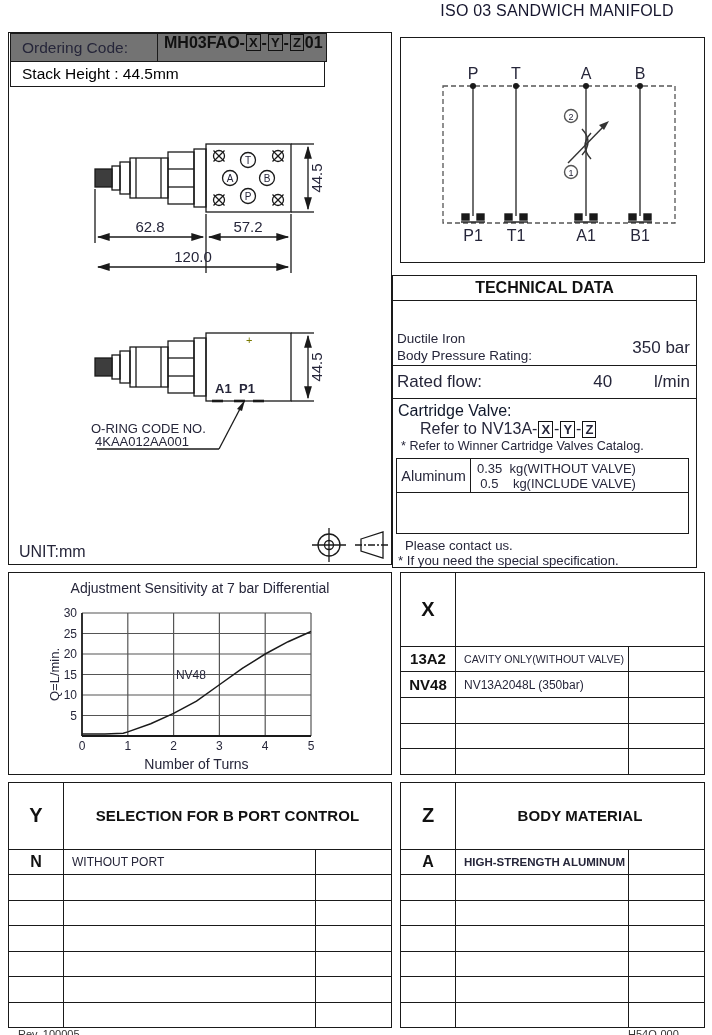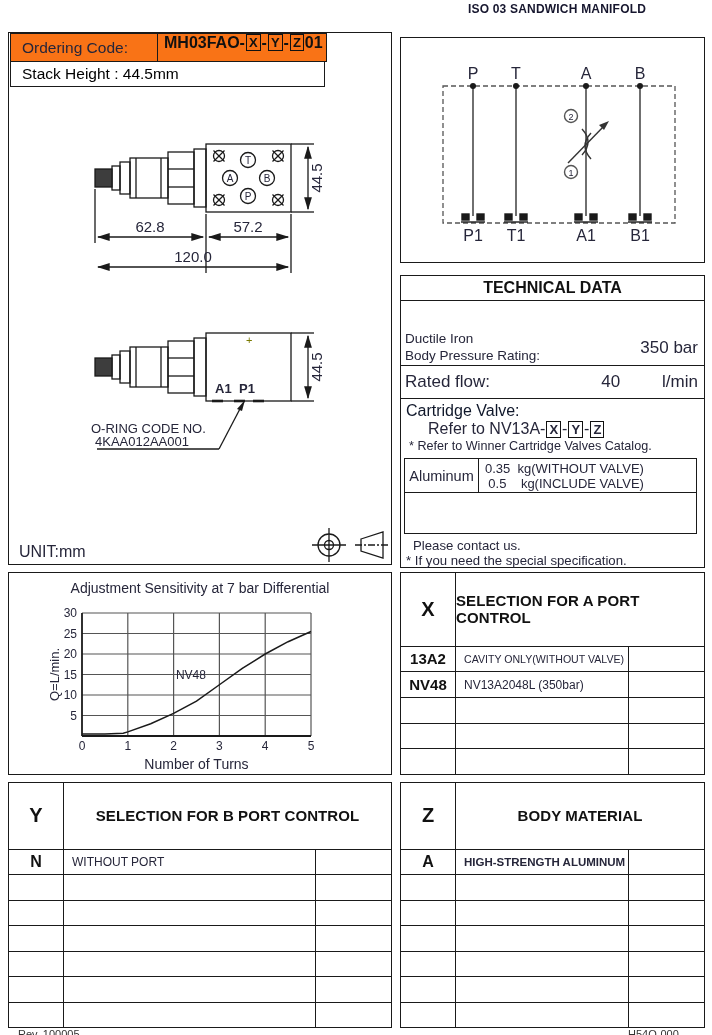--- a/index.html
+++ b/index.html
@@ -4,24 +4,24 @@
 <style>
   html,body{margin:0;padding:0;background:#fff;}
   .page{position:relative;width:712px;height:1035px;background:#fff;overflow:hidden;
         font-family:"Liberation Sans",sans-serif;color:#222;}
   .box{position:absolute;border:1.6px solid #1a1a1a;background:#fff;box-sizing:border-box;}
   .abs{position:absolute;box-sizing:border-box;}
   .pre{white-space:pre;}
 
   
   .doc-title{position:absolute;left:404px;top:2px;width:306px;text-align:center;
-             font-size:12px;font-weight:700;color:#16162e;letter-spacing:.2px;}
+             font-size:16px;font-weight:400;color:#16162e;letter-spacing:.2px;}
 
   
-  .ord-row1{left:10px;top:33px;width:317px;height:29px;border:1.6px solid #1a1a1a;display:flex;background:#f97316;}
+  .ord-row1{left:10px;top:33px;width:317px;height:29px;border:1.6px solid #1a1a1a;display:flex;background:#737373;}
   .ord-row2{left:10px;top:61.5px;width:315px;height:25px;border:1.6px solid #1a1a1a;border-top:none;display:flex;align-items:center;background:#fff;}
   .ord-label{width:147px;border-right:1.6px solid #1a1a1a;display:flex;align-items:center;padding-left:11px;font-size:15.5px;color:#26263a;box-sizing:border-box;}
   .ord-code{flex:1;display:flex;align-items:flex-start;padding-left:6px;font-size:16px;font-weight:700;color:#111;}
   .ord-row2 .stack{padding-left:11px;font-size:15.5px;color:#000000;}
   .codebox{display:inline-block;border:1.7px solid #111;padding:0 2px;margin:0 1px;font-size:13px;font-weight:700;line-height:15px;}
 
   
   .td-title{position:absolute;left:0;top:0;width:100%;height:24px;border-bottom:1.6px solid #1a1a1a;
             text-align:center;font-size:16px;font-weight:700;color:#111;line-height:24px;}
   .td-row{position:absolute;left:0;width:100%;display:flex;align-items:center;box-sizing:border-box;padding:0 6px 0 4px;}
@@ -243,21 +243,21 @@
         <text x="185" y="41" font-size="16" text-anchor="middle">A</text>
         <text x="239" y="41" font-size="16" text-anchor="middle">B</text>
         <text x="72" y="203" font-size="16" text-anchor="middle">P1</text>
         <text x="115" y="203" font-size="16" text-anchor="middle">T1</text>
         <text x="185" y="203" font-size="16" text-anchor="middle">A1</text>
         <text x="239" y="203" font-size="16" text-anchor="middle">B1</text>
       </g>
     </svg>
   </div>
 
-  <div class="box" style="left:400px;top:275px;width:305px;height:293px;">
+  <div class="box" style="left:392px;top:275px;width:305px;height:293px;">
     <div class="td-title">TECHNICAL DATA</div>
     <div class="td-row" style="top:56px;height:32px;">
       <div class="td-lbl"><span>Ductile Iron</span><br><span>Body Pressure Rating:</span></div>
       <div class="td-val">350 bar</div>
     </div>
     <div class="td-hr" style="top:89px;"></div>
     <div class="td-row" style="top:91px;height:30px;">
       <div class="td-lbl" style="font-size:17px;">Rated flow:</div>
       <div class="td-val" style="margin-right:42px;">40</div>
       <div class="td-val" style="margin-left:0;">l/min</div>
@@ -315,21 +315,20 @@
         <polyline fill="none" stroke="#1a1a1a" stroke-width="1.5" points="73,160.95 95.9,160.95 114.22,160.13 118.80000000000001,158.9 141.7,150.7 164.60000000000002,140.45 187.5,128.15 210.4,111.75 233.29999999999998,95.35 256.20000000000005,81 279.1,68.69999999999999 302,58.45"></polyline>
         <text x="166.89" y="106.41999999999999" font-size="12" fill="#26263a">NV48</text>
         <text x="187.5" y="196" font-size="14" fill="#26263a" text-anchor="middle">Number of Turns</text>
         <text transform="translate(50 101.5) rotate(-90)" font-size="13" fill="#26263a" text-anchor="middle">Q=L/min.</text>
       </svg>
   </div>
 
   <div class="sel-table" id="x-table" style="left:400px;top:572px;width:305px;height:203px;">
     <div class="sel-head">
       <div class="t-key">X</div>
-      <div class="t-title">SELECTION FOR A PORT CONTROL</div>
     </div>
     <div class="sel-rows">
         <div class="t-row">
           <div class="t-code">13A2</div>
           <div class="t-desc">CAVITY ONLY(WITHOUT VALVE)</div>
           <div class="t-extra"></div>
         </div>
         <div class="t-row">
           <div class="t-code">NV48</div>
           <div class="t-desc">NV13A2048L (350bar)</div>

